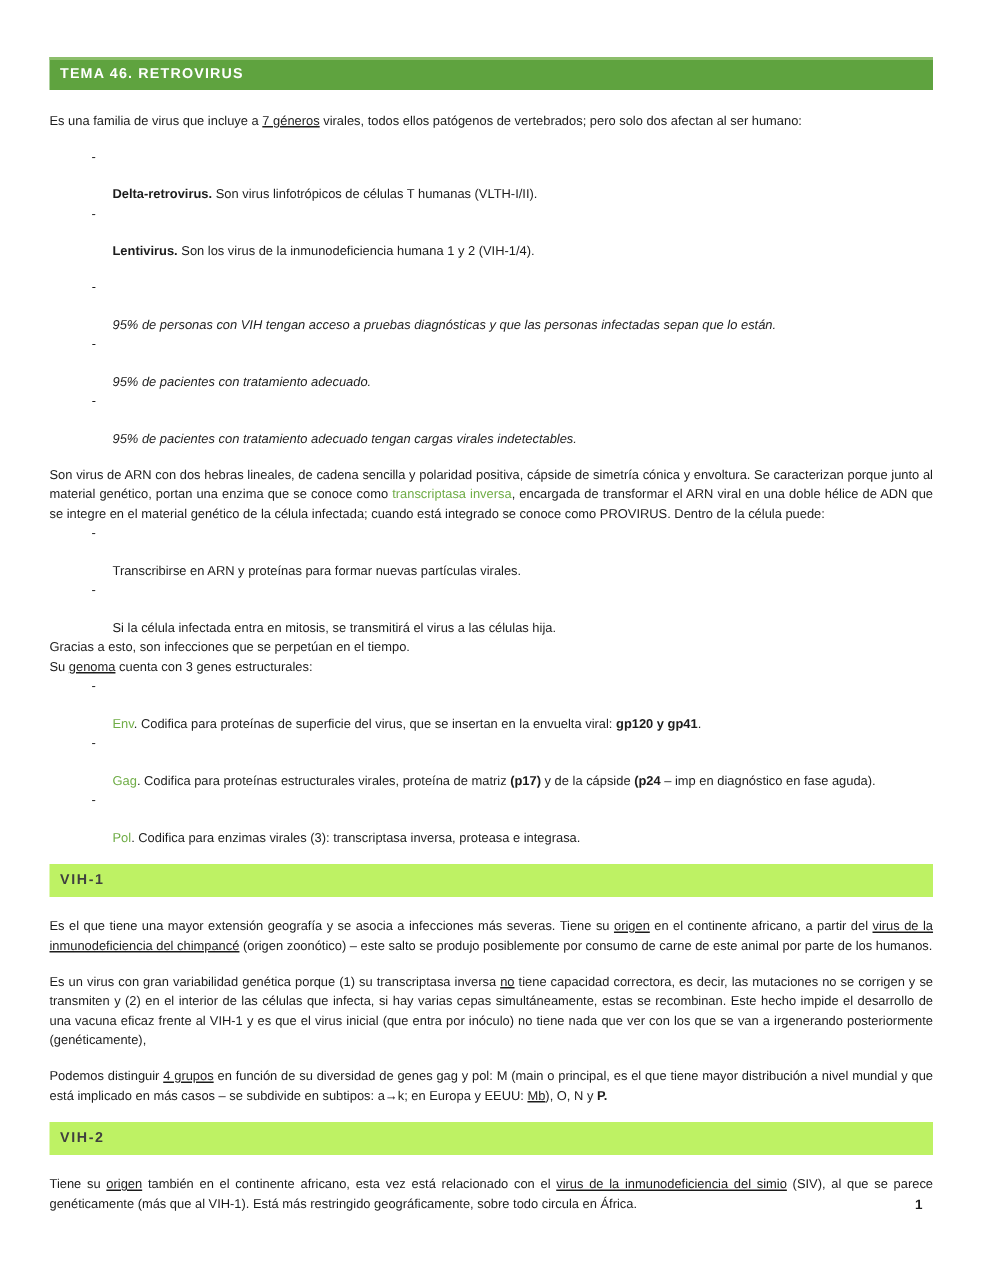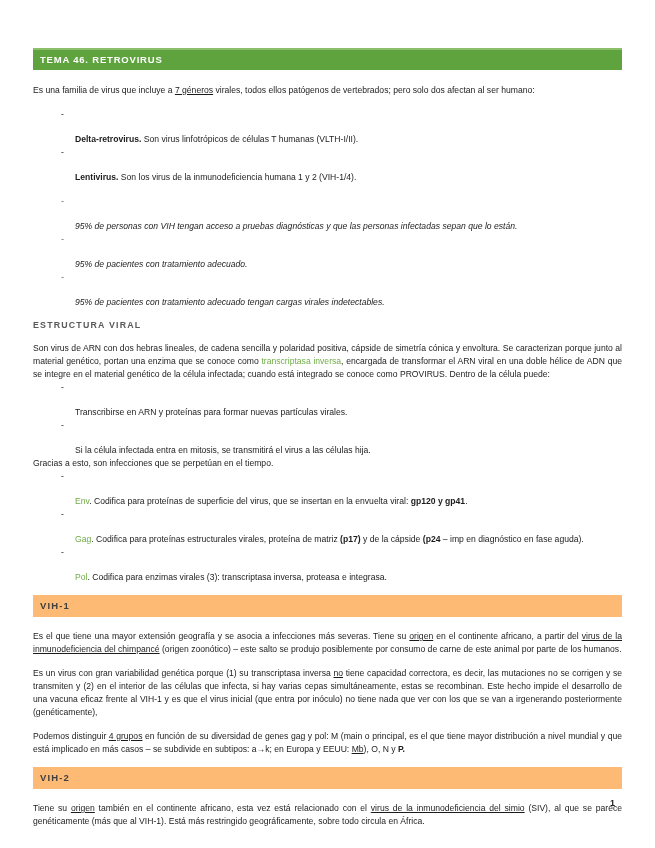--- a/index.html
+++ b/index.html
@@ -4,35 +4,35 @@
 <style>
   html,body { margin:0; padding:0; background:#ffffff; }
   .page {
     position:relative;
     width:655px; height:848px;
     background:#ffffff;
     font-family:"Liberation Sans", sans-serif;
     color:#1c1c1c;
     overflow:hidden;
   }
-  .content { position:absolute; top:48px; left:33px; width:589px; }
+  .content { position:absolute; top:38px; left:33px; width:589px; }
 
   .h1bar {
     background:#5FA33F;
     border-top:2px solid #8CBE6B;
     color:#ffffff;
     font-weight:bold;
     font-size:9.5px;
     letter-spacing:0.8px;
     padding:4px 7px 5px 7px;
     margin-bottom:14px;
   }
 
   .h2band {
-    background:#fdba74;
+    background:#bef264;
     color:#3f3f3f;
     font-weight:bold;
     font-size:9.5px;
     letter-spacing:1.1px;
     padding:5px 18px 6px 7px;
     margin:8px 0 13px 0;
   }
 
   .grayhead {
     color:#595959;
@@ -99,36 +99,36 @@
         <span class="dash">-</span>
         <span class="li-text">95% de pacientes con tratamiento adecuado.</span>
       </div>
       <div class="li">
         <span class="dash">-</span>
         <span class="li-text">95% de pacientes con tratamiento adecuado tengan cargas virales indetectables.</span>
       </div>
     </div>
 
 
-    <div class="grayhead">ESTRUCTURA VIRAL</div>
 
     <p class="para tight"><span>Son virus de ARN con dos hebras lineales, de cadena sencilla y polaridad positiva, cápside de simetría cónica y envoltura. Se caracterizan porque junto al material genético, portan una enzima que se conoce como </span><span class="g">transcriptasa inversa</span><span>, encargada de transformar el ARN viral en una doble hélice de ADN que se integre en el material genético de la célula infectada; cuando está integrado se conoce como PROVIRUS. Dentro de la célula puede:</span></p>
 
     <div class="list tight">
       <div class="li">
         <span class="dash">-</span>
         <span class="li-text">Transcribirse en ARN y proteínas para formar nuevas partículas virales.</span>
       </div>
       <div class="li">
         <span class="dash">-</span>
         <span class="li-text">Si la célula infectada entra en mitosis, se transmitirá el virus a las células hija.</span>
       </div>
     </div>
 
     <p class="para tight">Gracias a esto, son infecciones que se perpetúan en el tiempo.</p>
+    <p class="para tight"><span>Su </span><span class="u">genoma</span><span> cuenta con 3 genes estructurales:</span></p>
 
     <div class="list">
       <div class="li">
         <span class="dash">-</span>
         <span class="li-text"><span class="g">Env</span><span>. Codifica para proteínas de superficie del virus, que se insertan en la envuelta viral: </span><span class="bold">gp120 y gp41</span><span>.</span></span>
       </div>
       <div class="li">
         <span class="dash">-</span>
         <span class="li-text"><span class="g">Gag</span><span>. Codifica para proteínas estructurales virales, proteína de matriz </span><span class="bold">(p17)</span><span> y de la cápside </span><span class="bold">(p24</span><span> – imp en diagnóstico en fase aguda).</span></span>
       </div>

